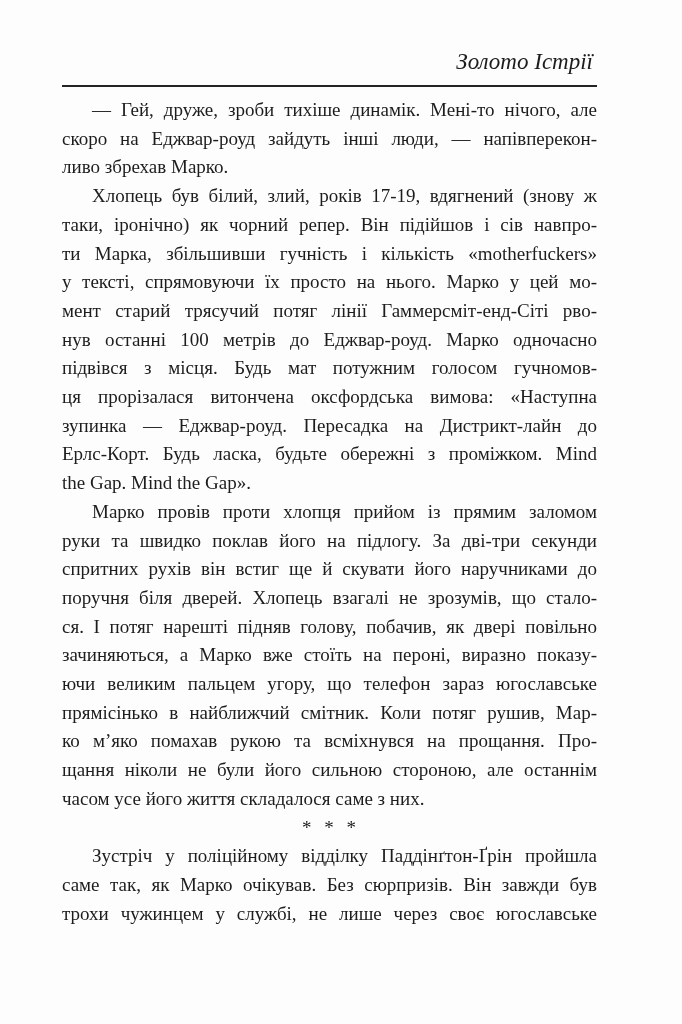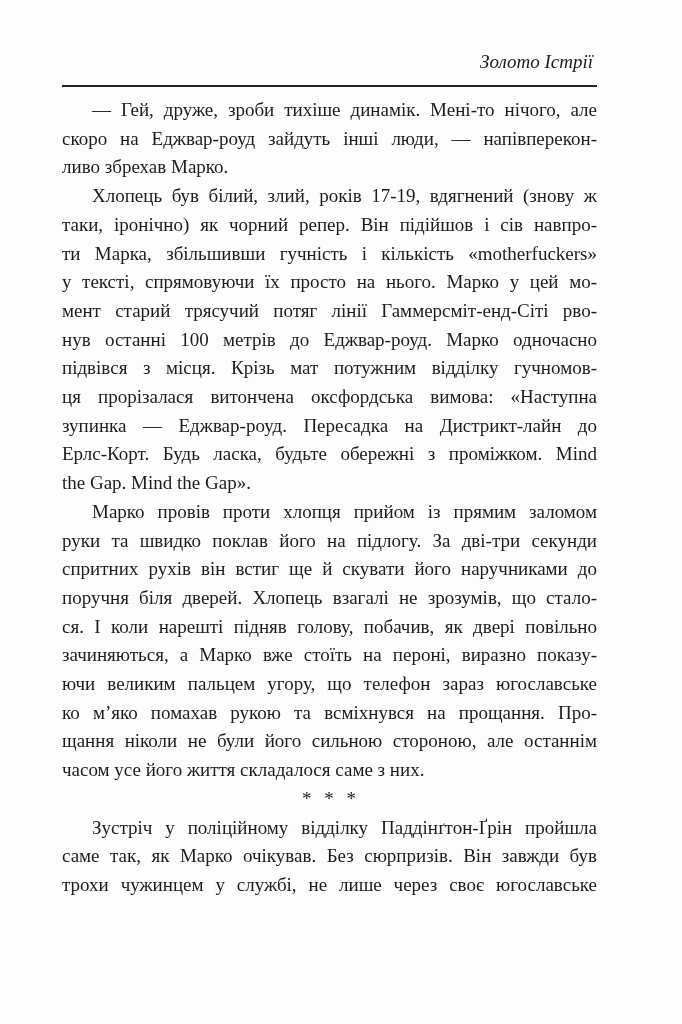--- a/index.html
+++ b/index.html
@@ -22,21 +22,21 @@
   .content {
     position: absolute;
     left: 62px;
     top: 0;
     width: 535px;
   }
   .running-header {
     padding-top: 52px;
     text-align: right;
     font-style: italic;
-    font-size: 19px;
+    font-size: 23px;
     line-height: 20px;
     padding-right: 4px;
   }
   .header-rule {
     margin-top: 13px;
     border: none;
     border-bottom: 2px solid #242424;
     width: 100%;
   }
   .body-text {
@@ -90,34 +90,35 @@
           <div class="line">скоро на Еджвар-роуд зайдуть інші люди, — напівперекон-</div>
           <div class="line para-end">ливо збрехав Марко.</div>
         </div>
         <div>
           <div class="line first-line">Хлопець був білий, злий, років 17-19, вдягнений (знову ж</div>
           <div class="line">таки, іронічно) як чорний репер. Він підійшов і сів навпро-</div>
           <div class="line">ти Марка, збільшивши гучність і кількість «motherfuckers»</div>
           <div class="line">у тексті, спрямовуючи їх просто на нього. Марко у цей мо-</div>
           <div class="line">мент старий трясучий потяг лінії Гаммерсміт-енд-Сіті рво-</div>
           <div class="line">нув останні 100 метрів до Еджвар-роуд. Марко одночасно</div>
-          <div class="line">підвівся з місця. Крізь мат потужним відділку гучномов-</div>
+          <div class="line">підвівся з місця. Будь мат потужним голосом гучномов-</div>
           <div class="line">ця прорізалася витончена оксфордська вимова: «Наступна</div>
           <div class="line">зупинка — Еджвар-роуд. Пересадка на Дистрикт-лайн до</div>
           <div class="line">Ерлс-Корт. Будь ласка, будьте обережні з проміжком. Mind</div>
           <div class="line para-end">the Gap. Mind the Gap».</div>
         </div>
         <div>
           <div class="line first-line">Марко провів проти хлопця прийом із прямим заломом</div>
           <div class="line">руки та швидко поклав його на підлогу. За дві-три секунди</div>
           <div class="line">спритних рухів він встиг ще й скувати його наручниками до</div>
           <div class="line">поручня біля дверей. Хлопець взагалі не зрозумів, що стало-</div>
-          <div class="line">ся. І коли нарешті підняв голову, побачив, як двері повільно</div>
+          <div class="line">ся. І потяг нарешті підняв голову, побачив, як двері повільно</div>
           <div class="line">зачиняються, а Марко вже стоїть на пероні, виразно показу-</div>
           <div class="line">ючи великим пальцем угору, що телефон зараз югославське</div>
+          <div class="line">прямісінько в найближчий смітник. Коли потяг рушив, Мар-</div>
           <div class="line">ко м’яко помахав рукою та всміхнувся на прощання. Про-</div>
           <div class="line">щання ніколи не були його сильною стороною, але останнім</div>
           <div class="line para-end">часом усе його життя складалося саме з них.</div>
         </div>
         <div class="separator">* * *</div>
         <div>
           <div class="line first-line">Зустріч у поліційному відділку Паддінґтон-Ґрін пройшла</div>
           <div class="line">саме так, як Марко очікував. Без сюрпризів. Він завжди був</div>
           <div class="line">трохи чужинцем у службі, не лише через своє югославське</div>
         </div>

